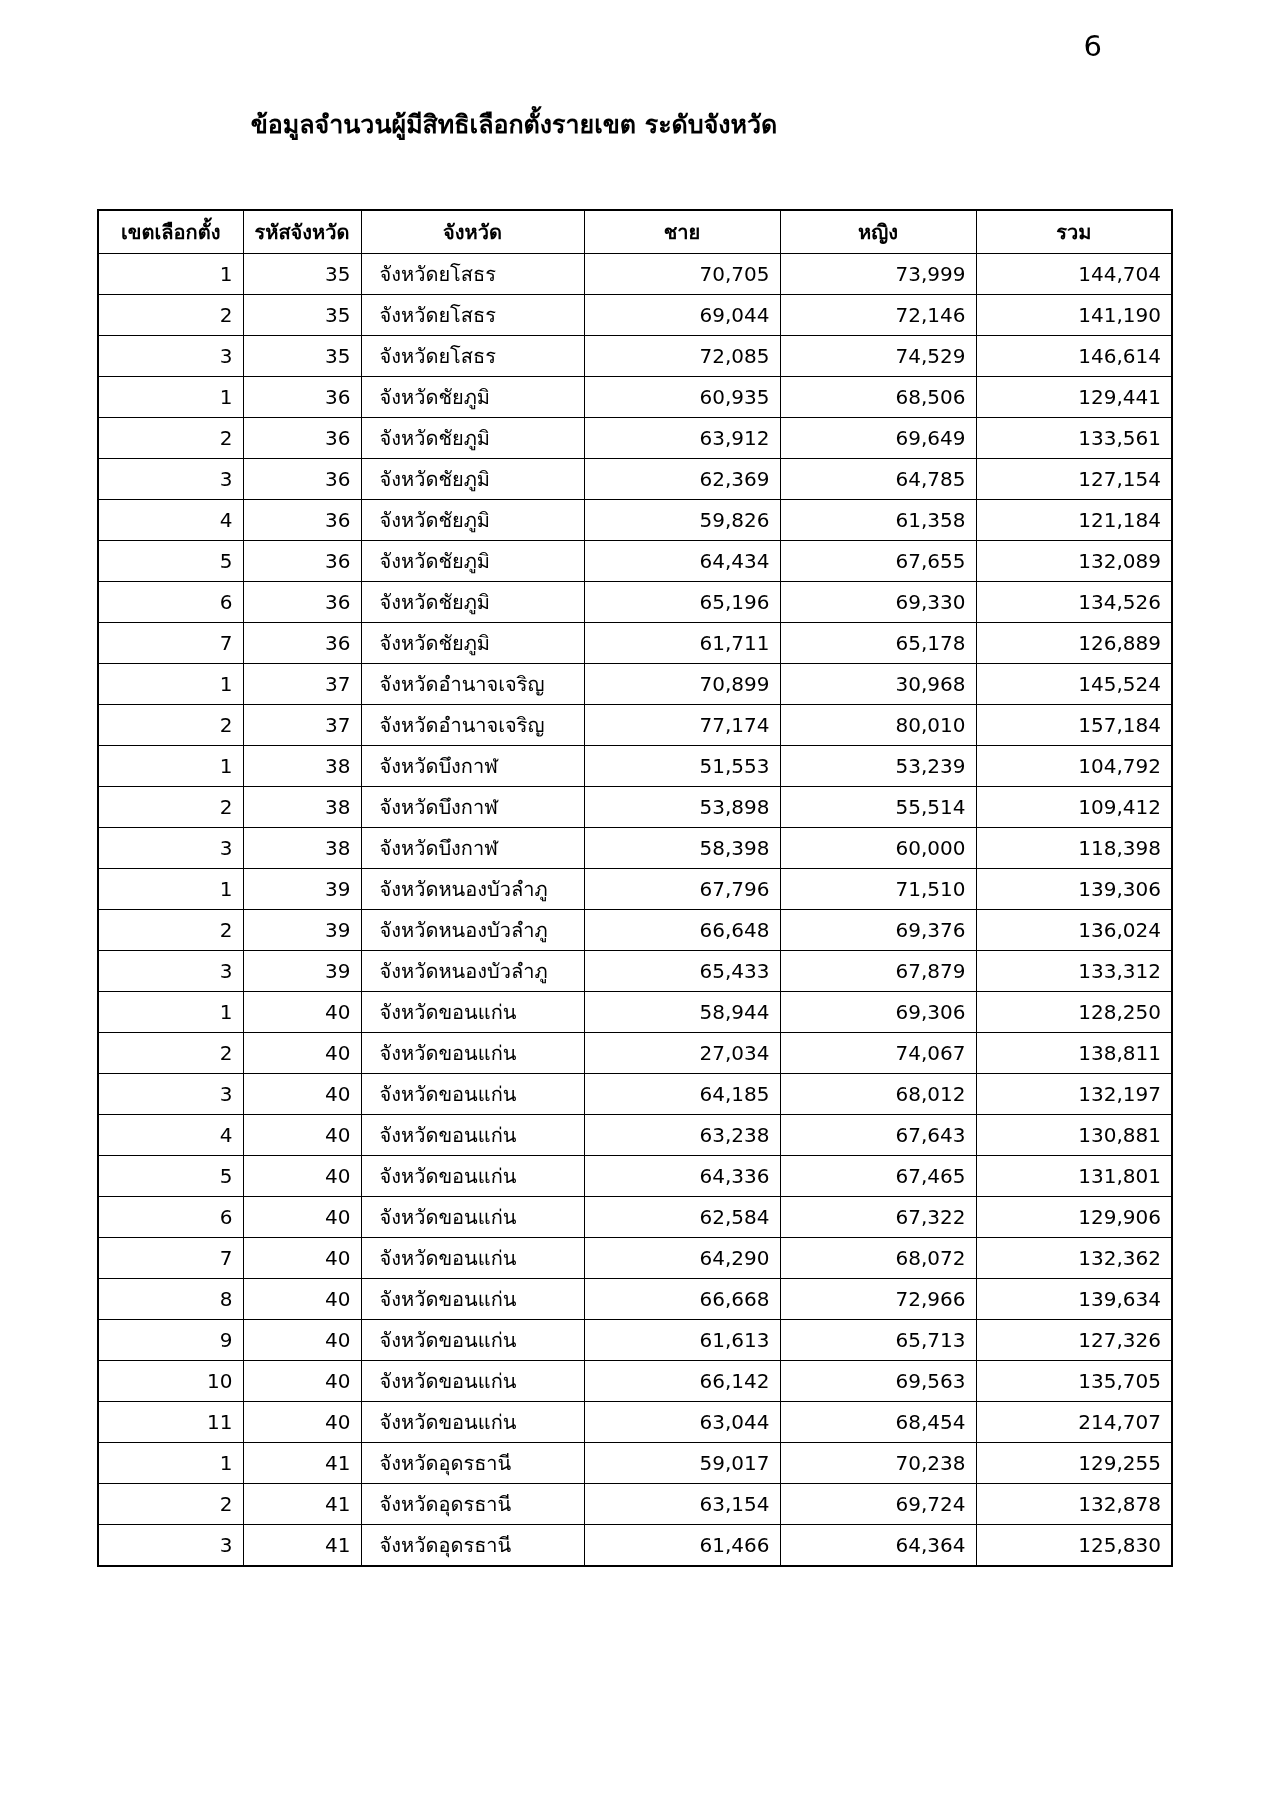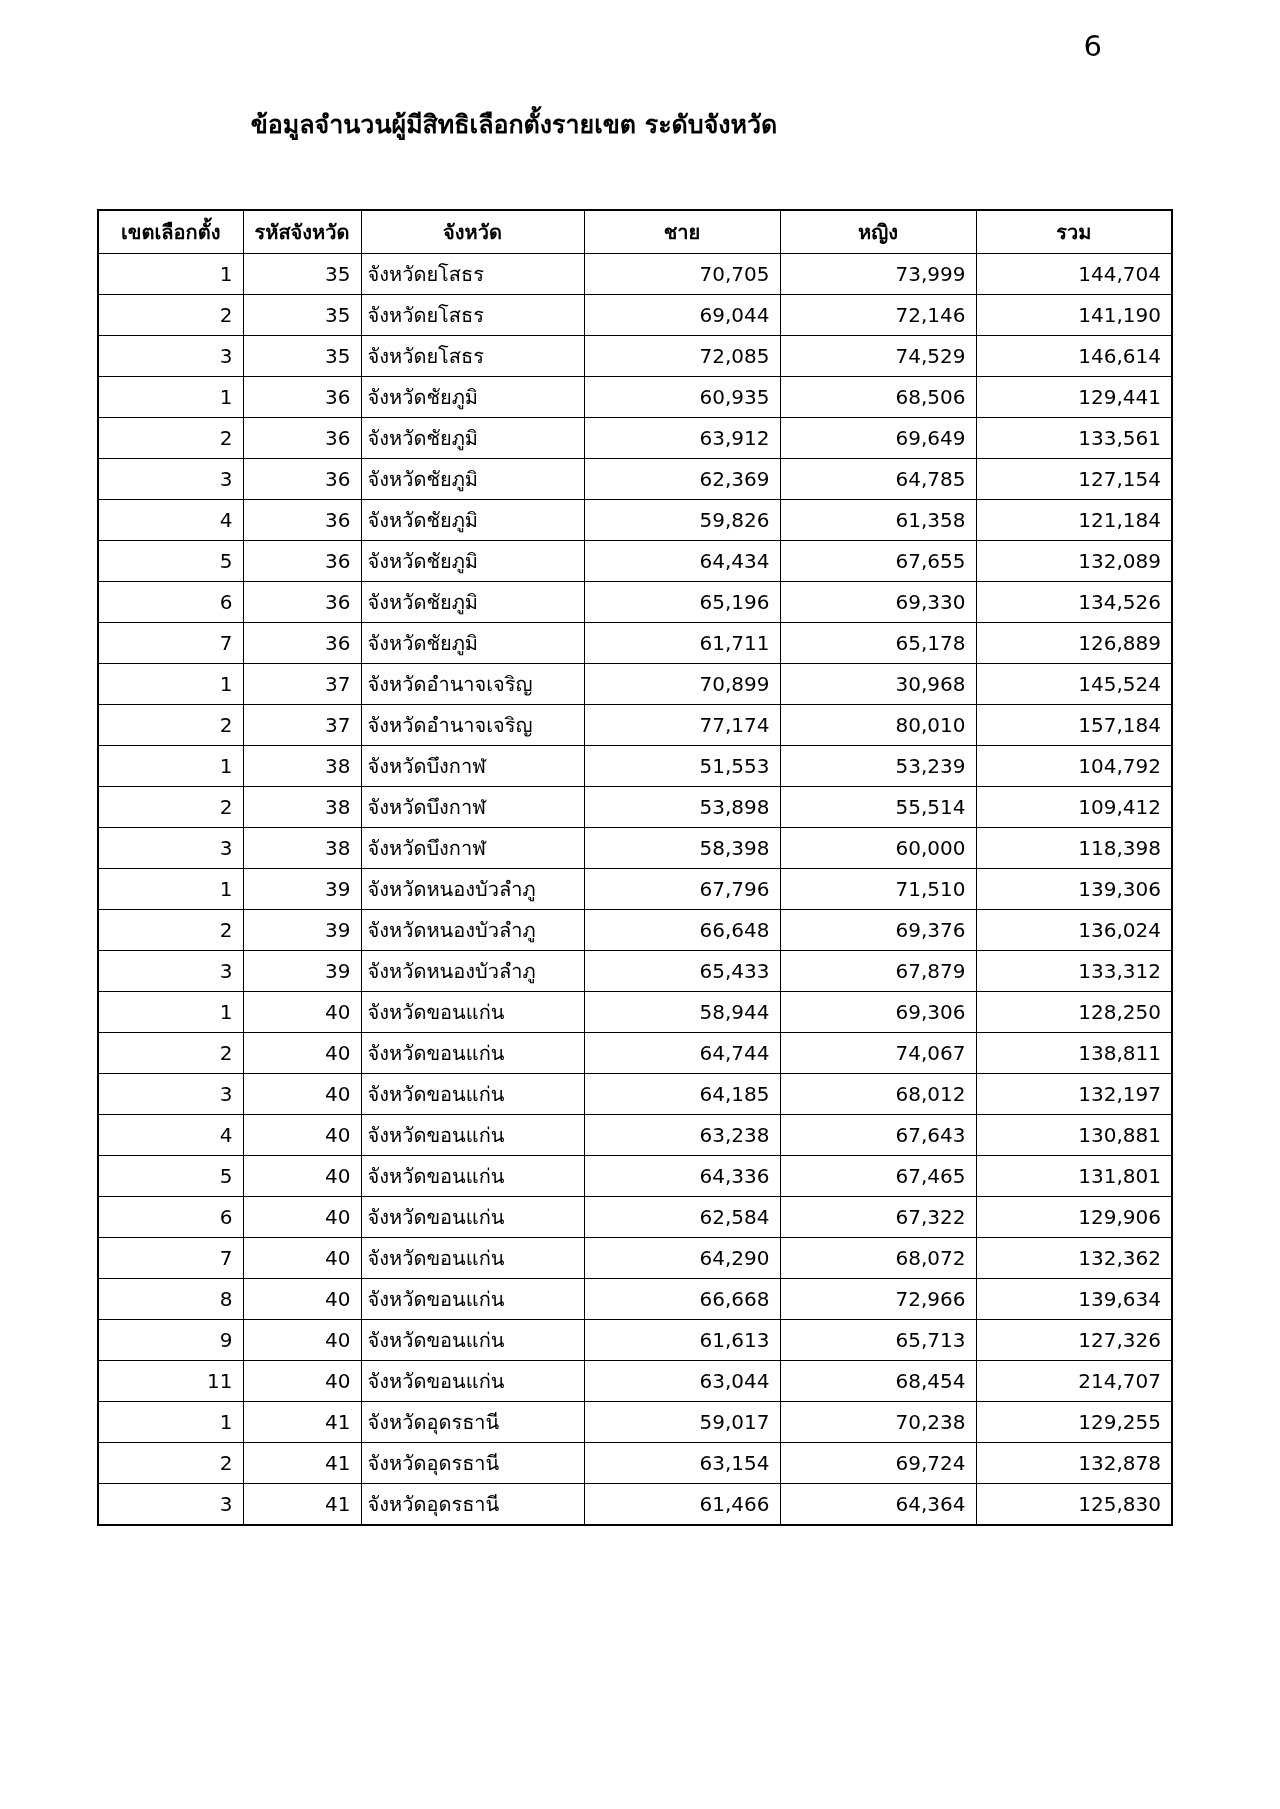--- a/index.html
+++ b/index.html
@@ -71,21 +71,21 @@
     text-align: center;
     font-weight: bold;
     height: 42px;
     line-height: 42px;
   }
   table.data-table tbody td.num {
     text-align: right;
   }
   table.data-table tbody td.prov {
     text-align: left;
-    padding-left: 6px;
+    padding-left: 18px;
   }
   
   col.c-district { width: 145px; }
   col.c-code     { width: 118px; }
   col.c-province { width: 223px; }
   col.c-male     { width: 196px; }
   col.c-female   { width: 196px; }
   col.c-total    { width: 196px; }
 
   
@@ -272,21 +272,21 @@
             <td class="num">40</td>
             <td class="prov">จังหวัดขอนแก่น</td>
             <td class="num">58,944</td>
             <td class="num">69,306</td>
             <td class="num">128,250</td>
           </tr>
           <tr>
             <td class="num">2</td>
             <td class="num">40</td>
             <td class="prov">จังหวัดขอนแก่น</td>
-            <td class="num">64,744</td>
+            <td class="num">27,034</td>
             <td class="num">74,067</td>
             <td class="num">138,811</td>
           </tr>
           <tr>
             <td class="num">3</td>
             <td class="num">40</td>
             <td class="prov">จังหวัดขอนแก่น</td>
             <td class="num">64,185</td>
             <td class="num">68,012</td>
             <td class="num">132,197</td>
@@ -331,20 +331,28 @@
             <td class="num">72,966</td>
             <td class="num">139,634</td>
           </tr>
           <tr>
             <td class="num">9</td>
             <td class="num">40</td>
             <td class="prov">จังหวัดขอนแก่น</td>
             <td class="num">61,613</td>
             <td class="num">65,713</td>
             <td class="num">127,326</td>
+          </tr>
+          <tr>
+            <td class="num">10</td>
+            <td class="num">40</td>
+            <td class="prov">จังหวัดขอนแก่น</td>
+            <td class="num">66,142</td>
+            <td class="num">69,563</td>
+            <td class="num">135,705</td>
           </tr>
           <tr>
             <td class="num">11</td>
             <td class="num">40</td>
             <td class="prov">จังหวัดขอนแก่น</td>
             <td class="num">63,044</td>
             <td class="num">68,454</td>
             <td class="num">214,707</td>
           </tr>
           <tr>

